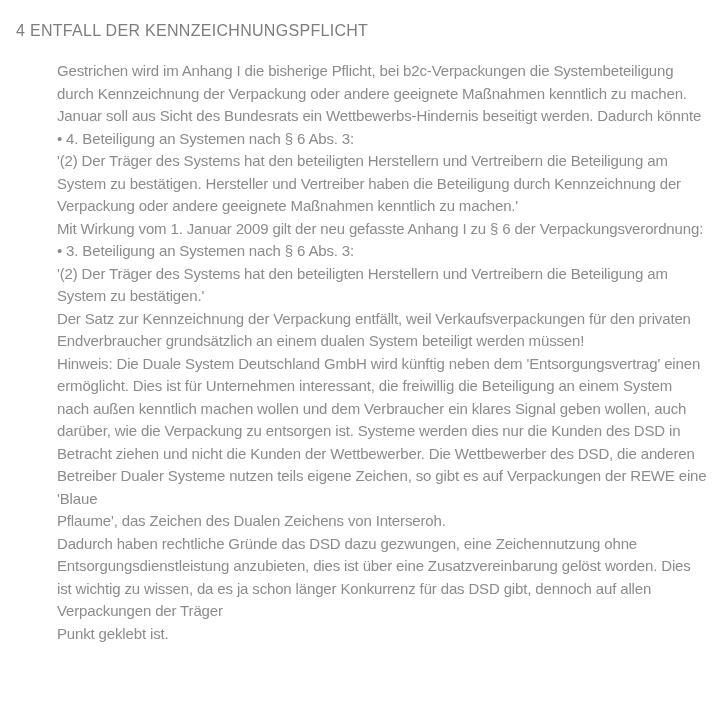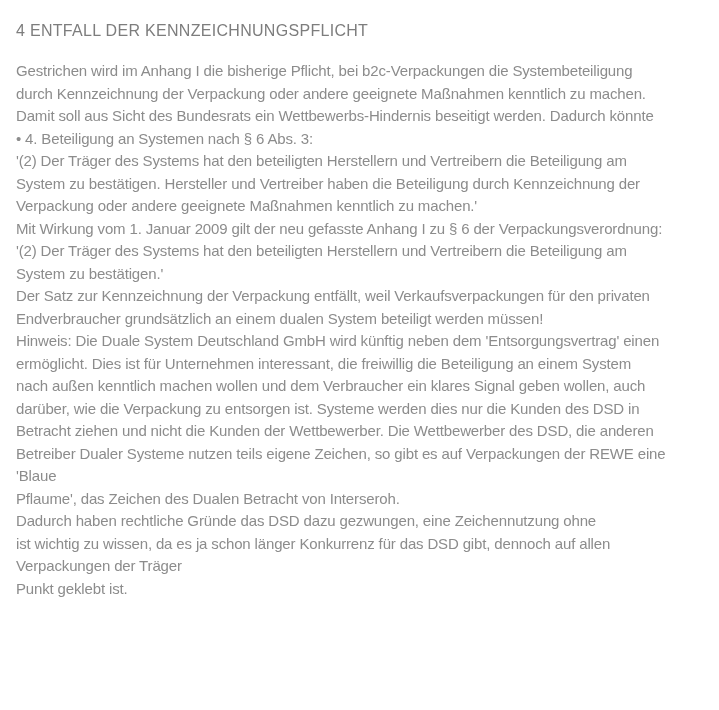--- a/index.html
+++ b/index.html
@@ -31,46 +31,49 @@
   .doc-body {
     margin-top: 19px;
     font-size: 15px;
     font-weight: 400;
     color: #8c8c8c;
     line-height: 22.5px;
     letter-spacing: -0.15px;
   }
   .doc-body .line {
     white-space: nowrap;
+    margin-left: 41px;
   }
 </style>
 </head>
 <body>
 
 <div class="page">
   <h1 class="doc-title">4 ENTFALL DER KENNZEICHNUNGSPFLICHT</h1>
   <div class="doc-body">
       <div class="line">Gestrichen wird im Anhang I die bisherige Pflicht, bei b2c-Verpackungen die Systembeteiligung</div>
       <div class="line">durch Kennzeichnung der Verpackung oder andere geeignete Maßnahmen kenntlich zu machen.</div>
-      <div class="line">Damit soll aus Sicht des Bundesrats ein Wettbewerbs-Hindernis beseitigt werden. Dadurch könnte</div>
+      <div class="line">Januar soll aus Sicht des Bundesrats ein Wettbewerbs-Hindernis beseitigt werden. Dadurch könnte</div>
       <div class="line">• 4. Beteiligung an Systemen nach § 6 Abs. 3:</div>
       <div class="line">'(2) Der Träger des Systems hat den beteiligten Herstellern und Vertreibern die Beteiligung am</div>
       <div class="line">System zu bestätigen. Hersteller und Vertreiber haben die Beteiligung durch Kennzeichnung der</div>
       <div class="line">Verpackung oder andere geeignete Maßnahmen kenntlich zu machen.'</div>
       <div class="line">Mit Wirkung vom 1. Januar 2009 gilt der neu gefasste Anhang I zu § 6 der Verpackungsverordnung:</div>
+      <div class="line">• 3. Beteiligung an Systemen nach § 6 Abs. 3:</div>
       <div class="line">'(2) Der Träger des Systems hat den beteiligten Herstellern und Vertreibern die Beteiligung am</div>
       <div class="line">System zu bestätigen.'</div>
       <div class="line">Der Satz zur Kennzeichnung der Verpackung entfällt, weil Verkaufsverpackungen für den privaten</div>
       <div class="line">Endverbraucher grundsätzlich an einem dualen System beteiligt werden müssen!</div>
       <div class="line">Hinweis: Die Duale System Deutschland GmbH wird künftig neben dem 'Entsorgungsvertrag' einen</div>
       <div class="line">ermöglicht. Dies ist für Unternehmen interessant, die freiwillig die Beteiligung an einem System</div>
       <div class="line">nach außen kenntlich machen wollen und dem Verbraucher ein klares Signal geben wollen, auch</div>
       <div class="line">darüber, wie die Verpackung zu entsorgen ist. Systeme werden dies nur die Kunden des DSD in</div>
       <div class="line">Betracht ziehen und nicht die Kunden der Wettbewerber. Die Wettbewerber des DSD, die anderen</div>
       <div class="line">Betreiber Dualer Systeme nutzen teils eigene Zeichen, so gibt es auf Verpackungen der REWE eine</div>
       <div class="line">'Blaue</div>
-      <div class="line">Pflaume', das Zeichen des Dualen Betracht von Interseroh.</div>
+      <div class="line">Pflaume', das Zeichen des Dualen Zeichens von Interseroh.</div>
       <div class="line">Dadurch haben rechtliche Gründe das DSD dazu gezwungen, eine Zeichennutzung ohne</div>
+      <div class="line">Entsorgungsdienstleistung anzubieten, dies ist über eine Zusatzvereinbarung gelöst worden. Dies</div>
       <div class="line">ist wichtig zu wissen, da es ja schon länger Konkurrenz für das DSD gibt, dennoch auf allen</div>
       <div class="line">Verpackungen der Träger</div>
       <div class="line">Punkt geklebt ist.</div>
     </div>
 </div>
 
 </body></html>

